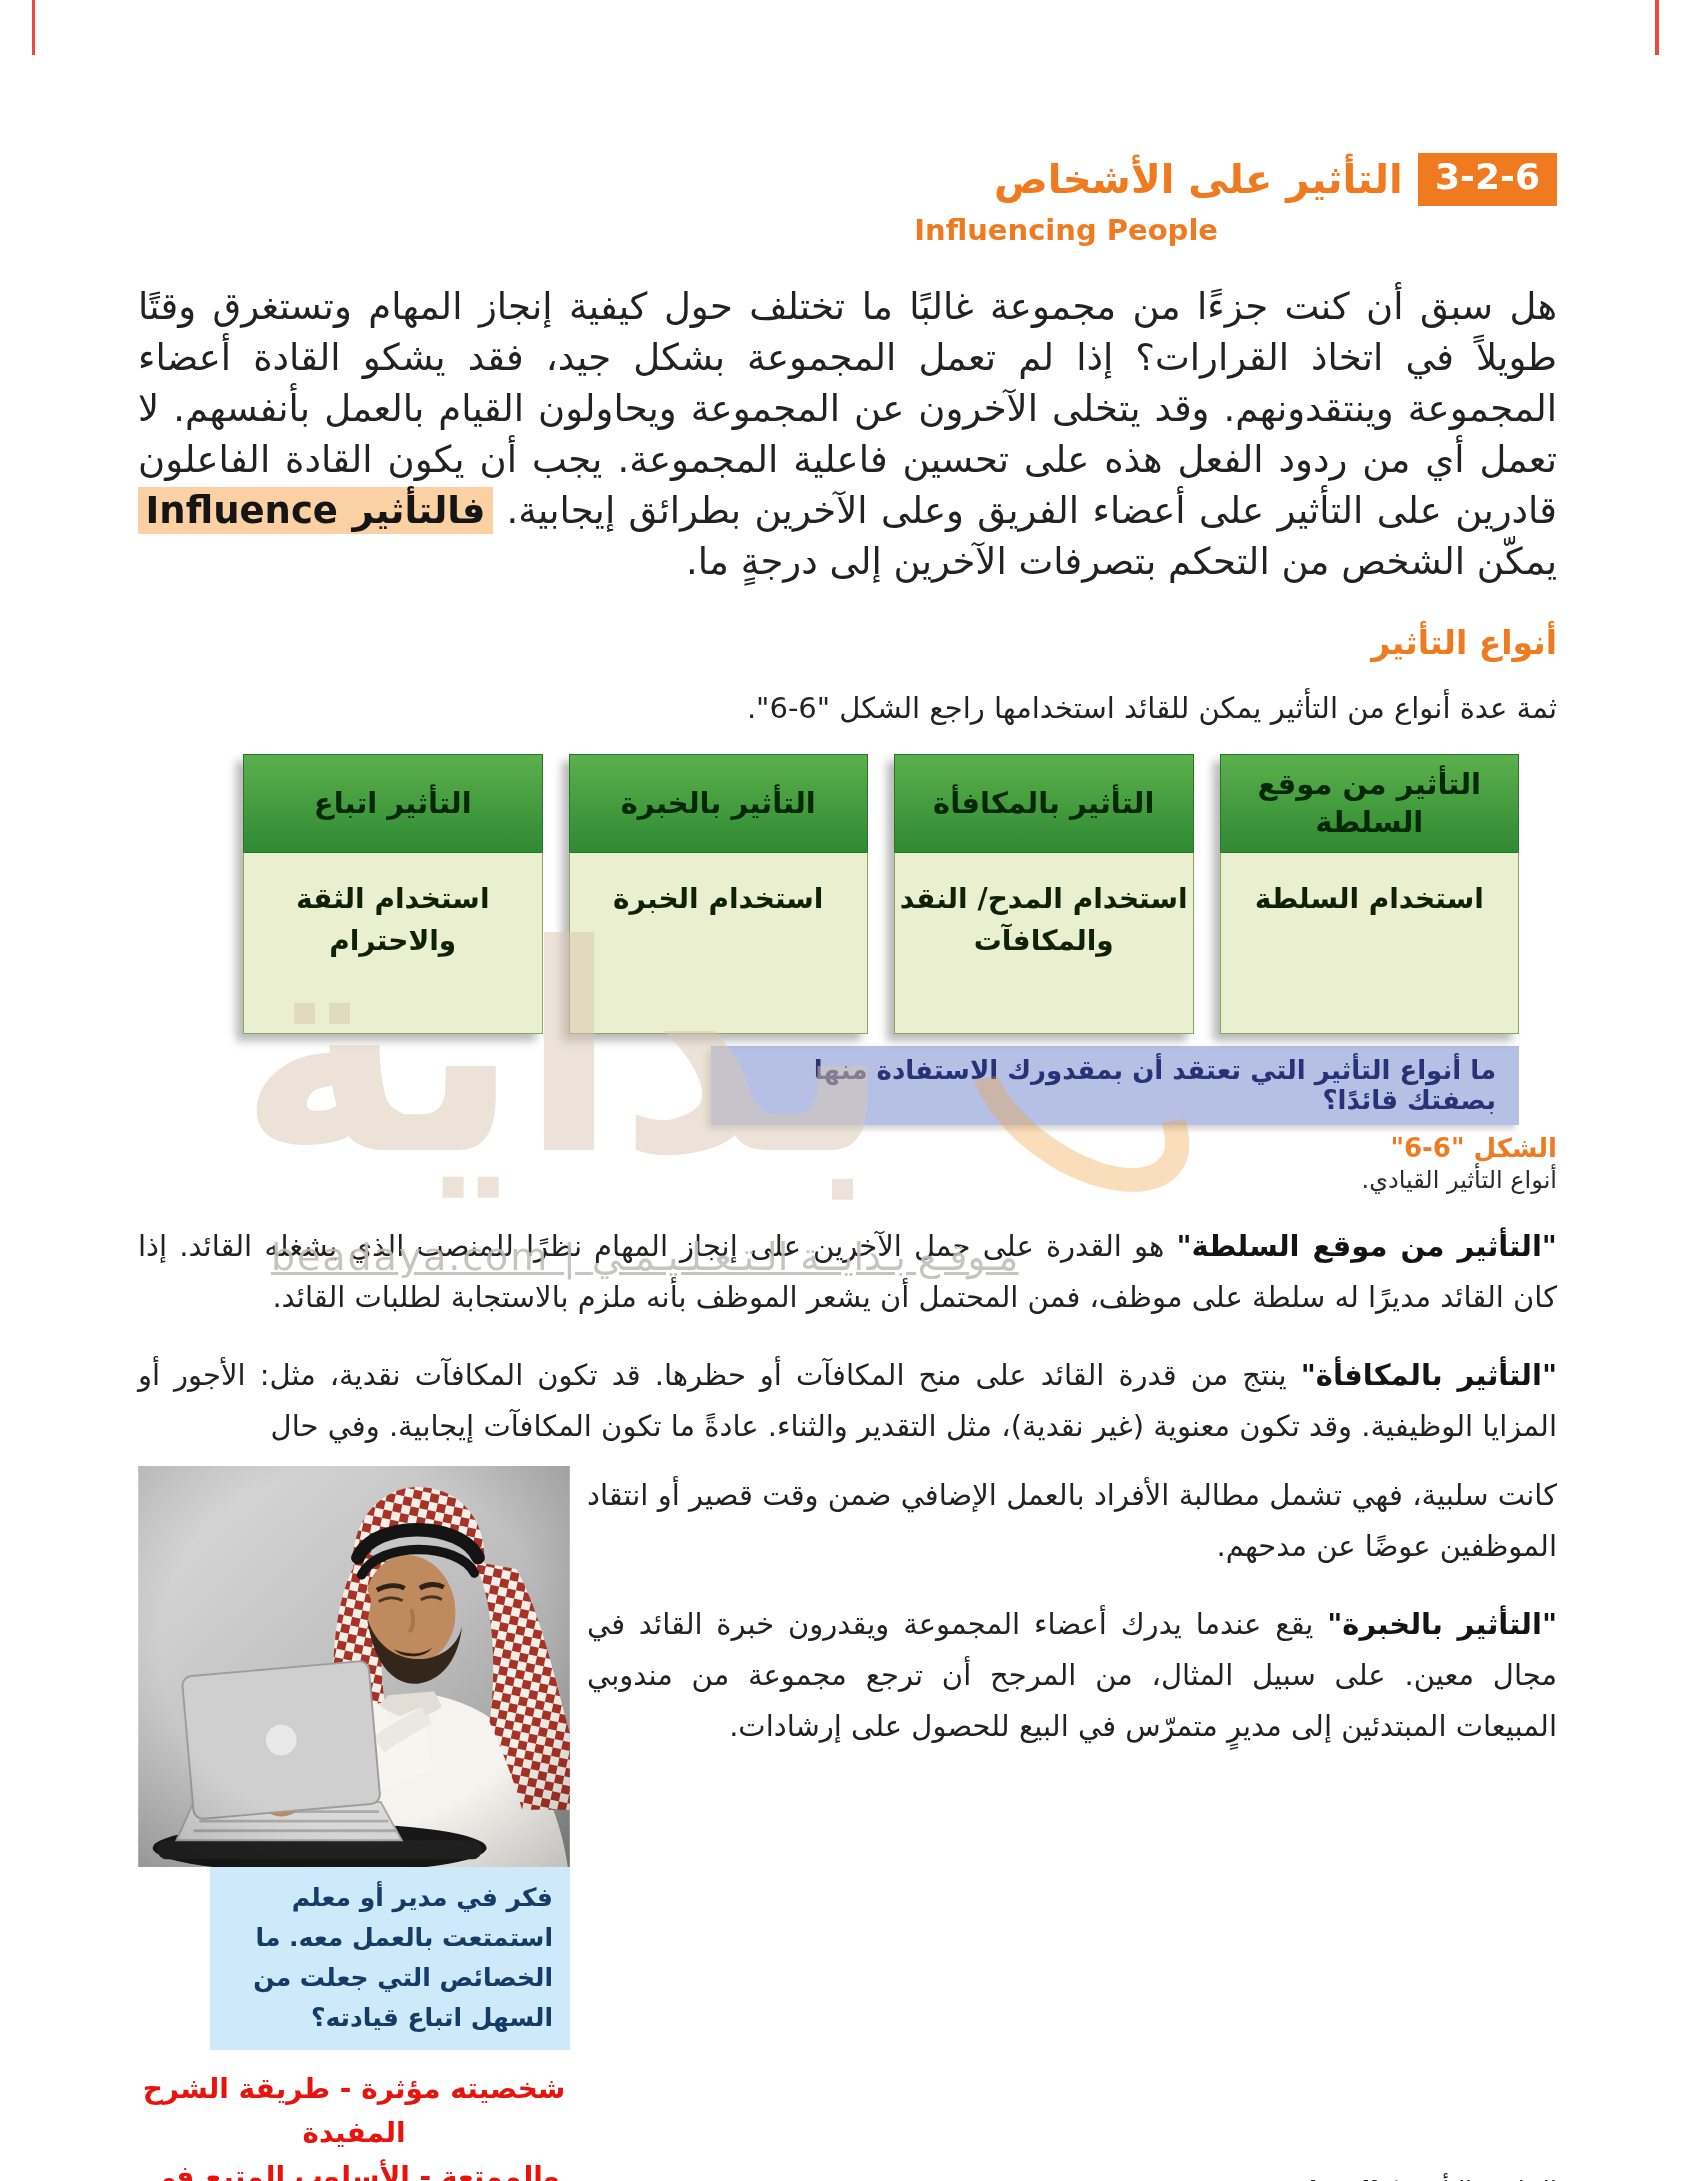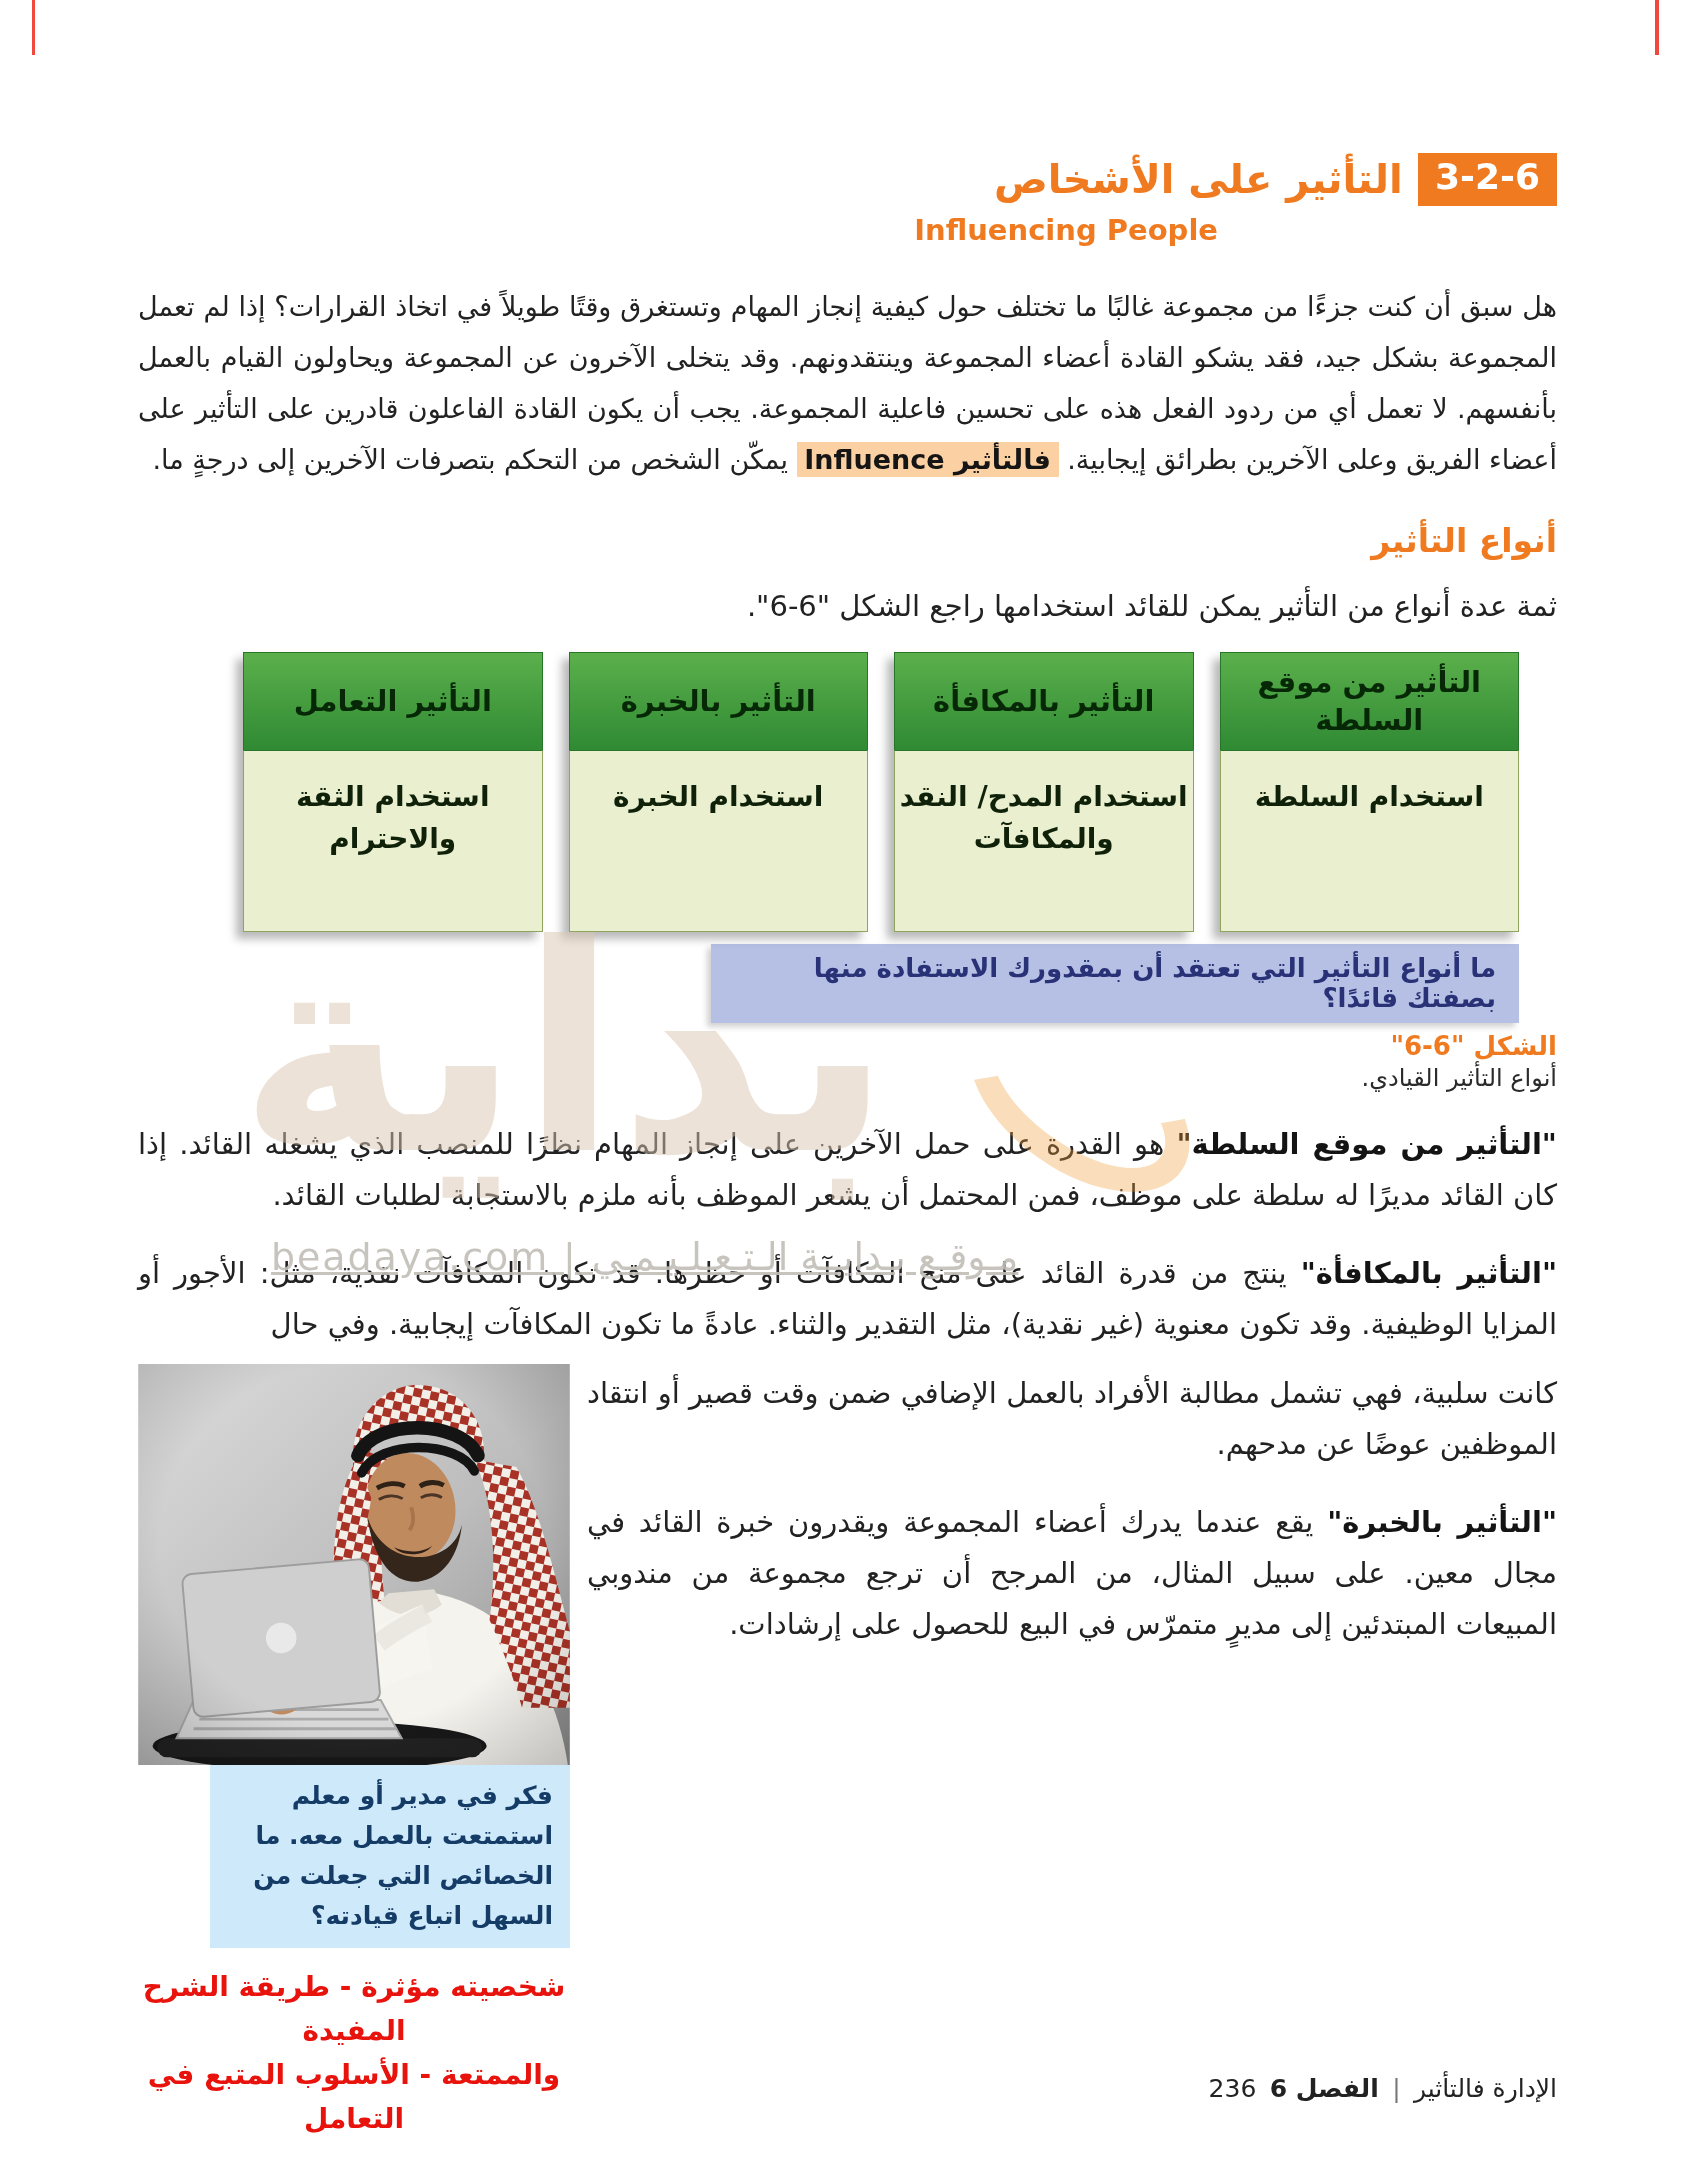--- a/index.html
+++ b/index.html
@@ -20,21 +20,21 @@
   .section-badge {
     background:#ef7a1f; color:#fff; font-weight:bold; font-size:36px;
     padding:1.9px 17px 7.6px; line-height:1.2;
   }
   .title-ar { color:#ef7a1f; font-size:40px; font-weight:bold; }
   .title-en { color:#ef7a1f; font-size:29px; font-weight:bold; text-align:right;
     padding-left:0; padding-right:339px; margin-top:7.6px; direction:ltr; }
 
   
   .para {
-    font-size:27px; line-height:51px; text-align:justify; margin-top:34px; color:#222;
+    font-size:37px; line-height:51px; text-align:justify; margin-top:34px; color:#222;
   }
   mark.hl { background:#fbd0a2; padding:1.9px 7.6px; font-weight:bold; color:#151515; }
 
   .h2-ar { color:#ef7a1f; font-size:33px; font-weight:bold; margin-top:36px; }
   .h2-en { color:#ef7a1f; font-size:27px; font-weight:bold; text-align:right;
     padding-right:497px; margin-top:3.8px; direction:ltr; }
   .lead { font-size:29px; margin-top:29px; color:#222; }
 
   
   .figure-wrap { margin:29px 38px 0 105px; }
@@ -137,21 +137,21 @@
         </div>
         <div class="fig-box">
           <div class="fig-box-head">التأثير بالمكافأة</div>
           <div class="fig-box-body">استخدام المدح/ النقد والمكافآت</div>
         </div>
         <div class="fig-box">
           <div class="fig-box-head">التأثير بالخبرة</div>
           <div class="fig-box-body">استخدام الخبرة</div>
         </div>
         <div class="fig-box">
-          <div class="fig-box-head">التأثير التعامل</div>
+          <div class="fig-box-head">التأثير اتباع</div>
           <div class="fig-box-body">استخدام الثقة والاحترام</div>
         </div>
       </div>
       <div class="banner">ما أنواع التأثير التي تعتقد أن بمقدورك الاستفادة منها بصفتك قائدًا؟</div>
     </div>
     <div class="fig-caption">
       <div class="fig-caption-label">الشكل "6-6"</div>
       <div class="fig-caption-text">أنواع التأثير القيادي.</div>
     </div>
 

